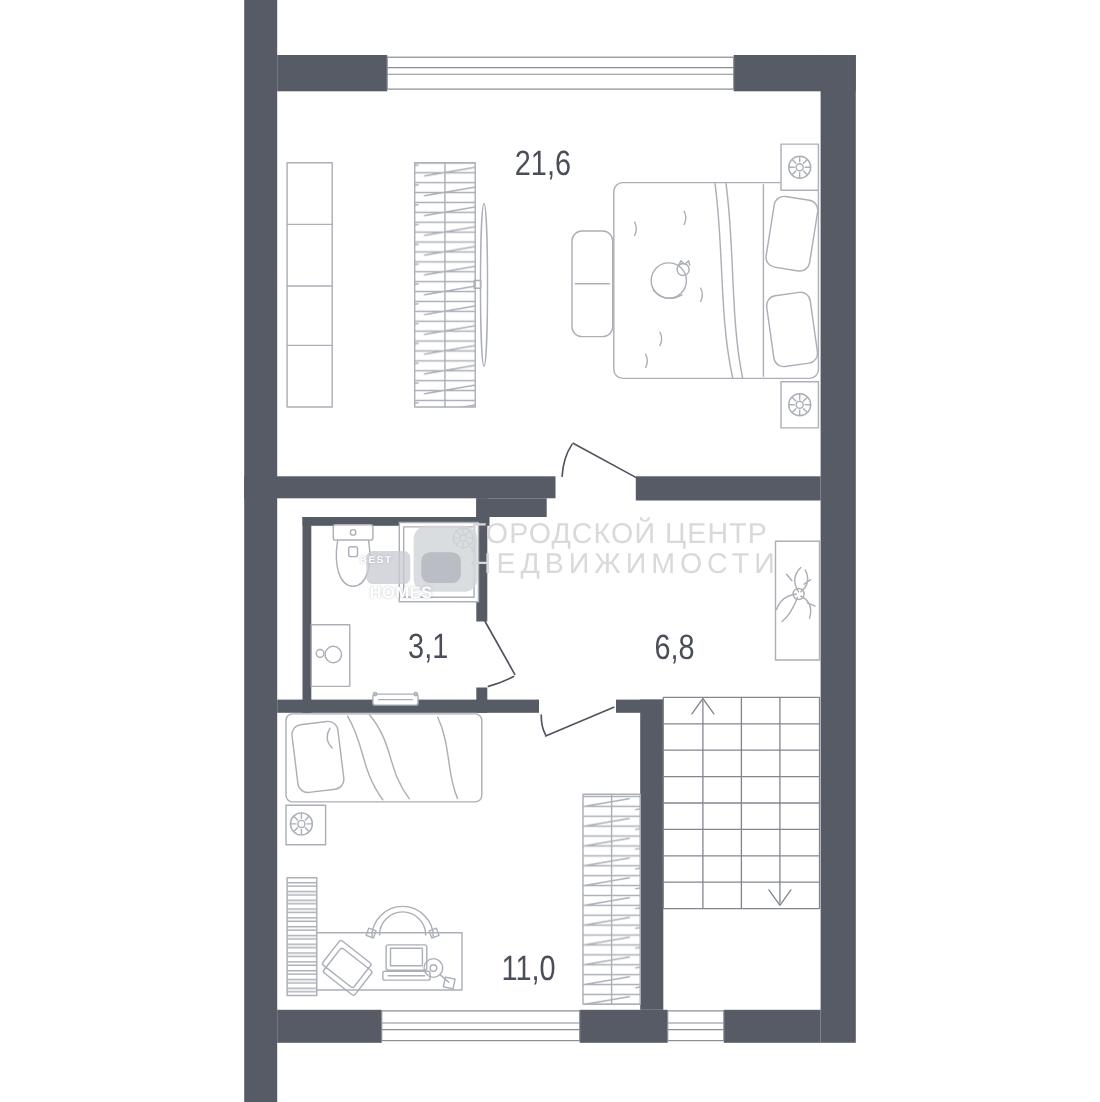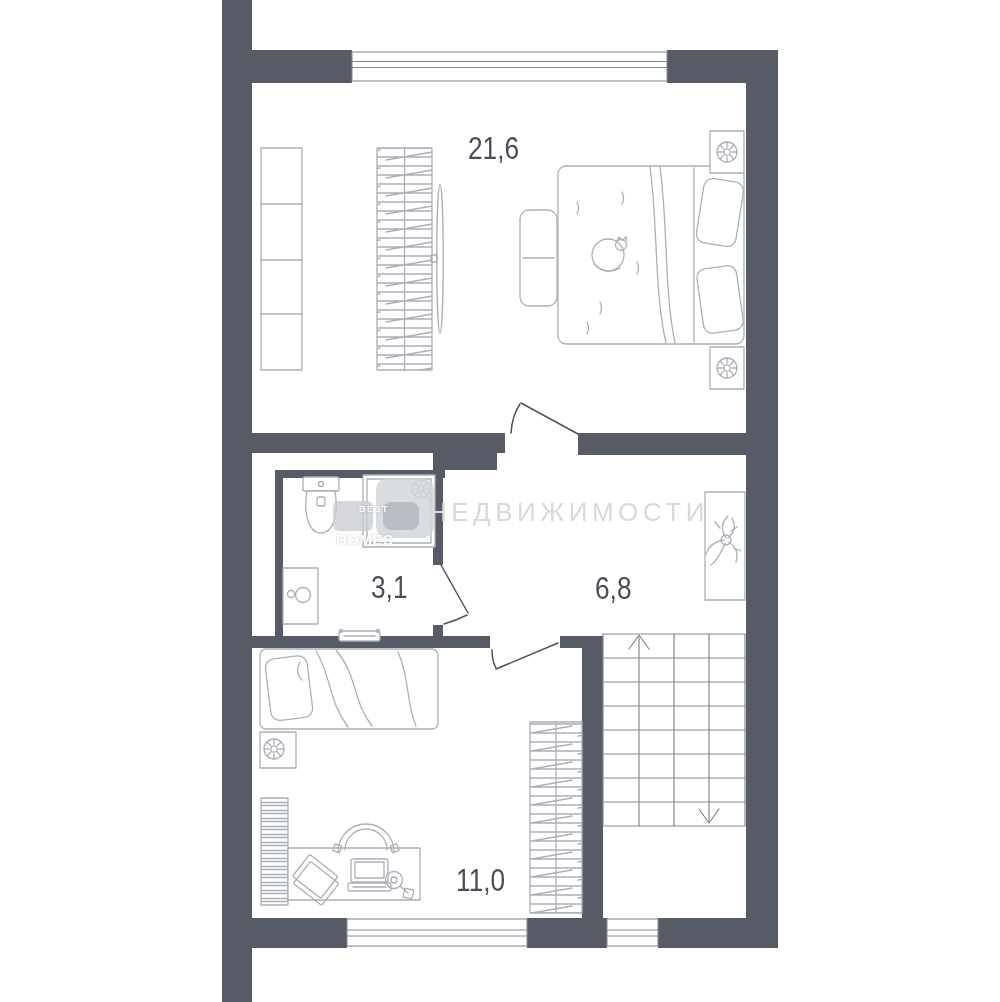--- a/index.html
+++ b/index.html
@@ -34,21 +34,21 @@
   .wm-line2 { letter-spacing:4.5px; }
   .wm-line1 { letter-spacing:1px; }
   .logo-shape { position:absolute; }
   .logo-plate  { left:333px; top:501px; width:40px; height:30px; background:rgba(201,204,210,0.78); border-radius:6px; }
   .logo-bubble { left:376px; top:478px; width:58px; height:60px; background:rgba(210,213,217,0.82); border-radius:12px; }
   .logo-inner  { left:383px; top:502px; width:36px; height:28px; background:rgba(178,182,189,0.80); border-radius:8px; }
   .logo-text {
     position:absolute; color:var(--logo-text,#FFFFFF); font-weight:bold;
     line-height:1; white-space:nowrap; text-shadow:0 0 2px rgba(130,135,143,0.55);
   }
-  .logo-best  { left:359px; top:505px; font-size:9px;  letter-spacing:1.5px; }
+  .logo-best  { left:327px; top:505px; font-size:9px;  letter-spacing:1.5px; }
   .logo-homes { left:336px; top:532px; font-size:15px; letter-spacing:0.5px; }
 </style>
 </head>
 <body>
 
 <div class="canvas">
 
   <svg class="plan-svg" width="1000" height="1002" viewBox="0 0 1000 1002" xmlns="http://www.w3.org/2000/svg">
 
     <defs>
@@ -243,20 +243,21 @@
       <line class="f" x1="353" y1="887" x2="386" y2="887"></line>
     </g>
     <g>
       <circle class="f" cx="394" cy="880" r="8.5"></circle>
       <circle class="f" cx="394" cy="880" r="3"></circle>
       <line class="f" x1="400" y1="886" x2="408" y2="893"></line>
       <rect class="f" x="404" y="889" width="9" height="9" transform="rotate(12 408 893)"></rect>
     </g>
   </svg>
 
+  <div class="wm-line wm-line1" style="left:428px; top:472px;">ГОРОДСКОЙ ЦЕНТР</div>
   <div class="wm-line wm-line2" style="left:428px; top:499px;">НЕДВИЖИМОСТИ</div>
 
   <div class="logo-shape logo-bubble"></div>
   <div class="logo-shape logo-inner"></div>
   <div class="logo-shape logo-plate"></div>
   <div class="logo-text logo-best">BEST</div>
   <div class="logo-text logo-homes">HOMES</div>
 
   <div class="room-label" style="left:468px; top:132px;">21,6</div>
   <div class="room-label" style="left:371px; top:571px;">3,1</div>

